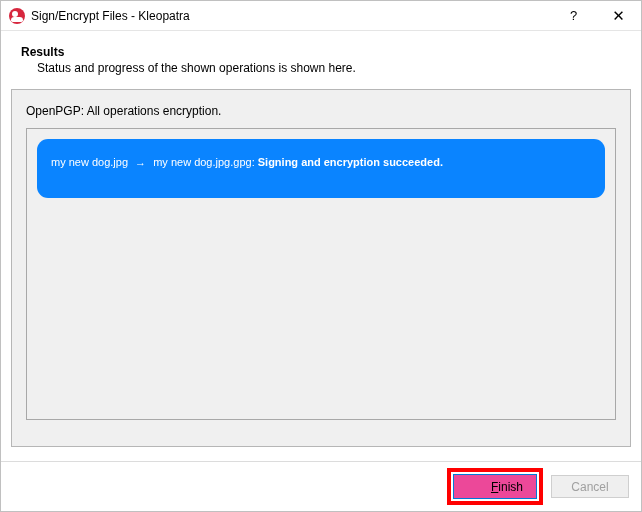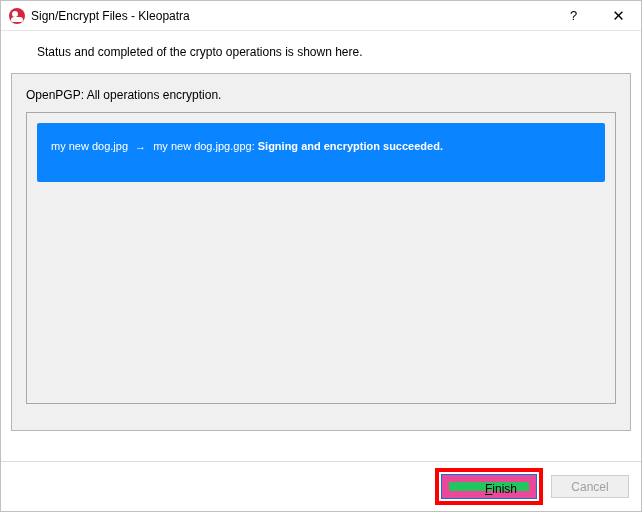--- a/index.html
+++ b/index.html
@@ -99,21 +99,21 @@
     }
     .inner-box {
       border: 1px solid #a8a8a8;
       background: #f0f0f0;
       height: 292px;
       padding: 10px;
     }
     .result-banner {
       background: #0a84ff;
       color: #fff;
-      border-radius: 2px;
+      border-radius: 11px;
       padding: 16px 14px 28px 14px;
       font-size: 11px;
       line-height: 1.4;
     }
     .result-banner .plain { font-weight: 400; }
     .result-banner .arrow { margin: 0 4px; font-weight: 400; }
     .result-banner .bold { font-weight: 700; }
 
     
     .footer {
@@ -133,23 +133,23 @@
       height: 23px;
       font-size: 12px;
       font-family: inherit;
       border: 1px solid #3b82f6;
       background: #e1e1e1;
       color: #000;
       padding: 0 12px;
     }
     .btn .ul { text-decoration: underline; }
     .btn.default {
-      border: 7px solid #ec4899;
+      border: 1px solid #ec4899;
       outline: 1px solid #0078d7;
-      background: #22c55e;
+      background: #ec4899;
       padding-left: 36px;
     }
     .btn[disabled] {
       color: #a0a0a0;
       background: #efefef;
       border-color: #cfcfcf;
     }
     .highlight-wrap {
       border: 4px solid #ff0000;
       padding: 3px;
@@ -169,21 +169,22 @@
   <div class="titlebar-title">Sign/Encrypt Files - Kleopatra</div>
   <div class="titlebar-buttons">
     <div class="tb-btn">?</div>
     <div class="tb-btn close">✕</div>
   </div>
 </div>
 
 <div class="window-body">
 
   <div class="content">
-    <div class="results-sub">Status and completed of the crypto operations is shown here.</div>
+    <div class="results-heading">Results</div>
+    <div class="results-sub">Status and progress of the shown operations is shown here.</div>
   </div>
 
   <div class="main-panel">
     <div class="status-line">OpenPGP: All operations encryption.</div>
 
     <div class="inner-box">
       <div class="result-banner">
         <span class="plain">my new dog.jpg</span>
         <span class="arrow">→</span>
         <span class="plain">my new dog.jpg.gpg</span><span class="plain">: </span><span class="bold">Signing and encryption succeeded.</span>

